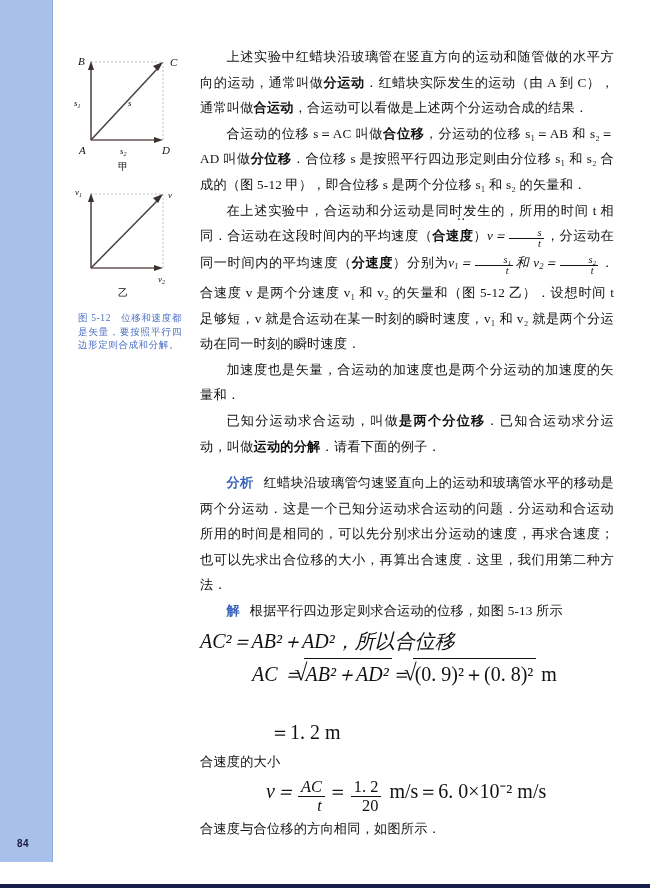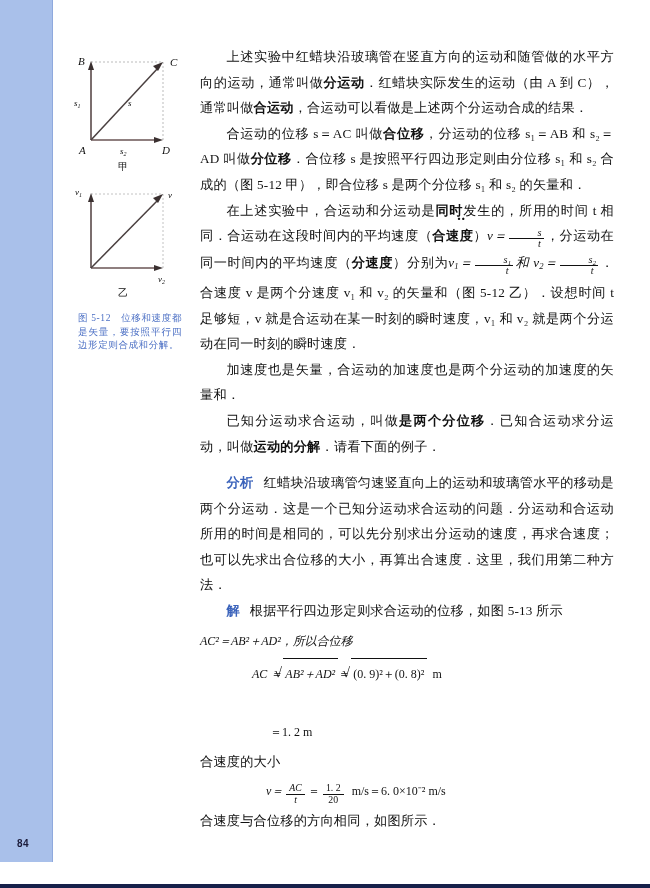--- a/index.html
+++ b/index.html
@@ -55,21 +55,20 @@
     line-height:25.6px;
     text-align:justify;
     text-justify:inter-ideograph;
     color:#111;
     letter-spacing:.2px;
   }
   p.indent{text-indent:2em;}
   .b{font-weight:bold;}
   .em-dot{
     position:relative;
-    font-weight:bold;
   }
   .em-dot::after{
     content:"‥";
     position:absolute;left:50%;transform:translateX(-50%);
     bottom:-11px;font-size:13px;letter-spacing:3px;color:#111;
   }
   .mi{font-style:italic;font-family:"Liberation Serif",serif;}
   .tag{color:#3b63bb;font-weight:bold;}
   .gap{height:11px;}
 
@@ -80,30 +79,30 @@
   .frac{
     display:inline-block;vertical-align:-0.55em;
     text-align:center;font-style:italic;
     line-height:1.05;margin:0 2px;
   }
   .frac .num{display:block;font-size:.78em;padding:0 2px;}
   .frac .den{display:block;font-size:.78em;border-top:1px solid #111;padding:0 2px;}
 
   
   .eq{
-    font-size:12px;color:#111;margin:2px 0;
+    font-size:20px;color:#111;margin:2px 0;
     font-family:"Liberation Serif",serif;
     line-height:30px;
   }
   .eq-center{padding-left:52px;}
   .eq-center2{padding-left:70px;margin-top:28px;}
   .eq-v{padding-left:66px;}
   .dfrac{
     display:inline-block;vertical-align:-0.62em;
-    text-align:center;line-height:1.08;margin:0 3px;
+    text-align:right;line-height:1.08;margin:0 3px;
   }
   .dfrac .num{display:block;font-size:.82em;padding:0 3px;}
   .dfrac .den{display:block;font-size:.82em;border-top:1px solid #111;padding:0 3px;}
   .radic{
     display:inline-block;position:relative;
     border-top:1px solid #111;padding:0 3px 0 2px;margin-left:1px;
   }
   .radic::before{
     content:"√";position:absolute;left:-9px;top:-2px;
     font-size:1.18em;border:none;

